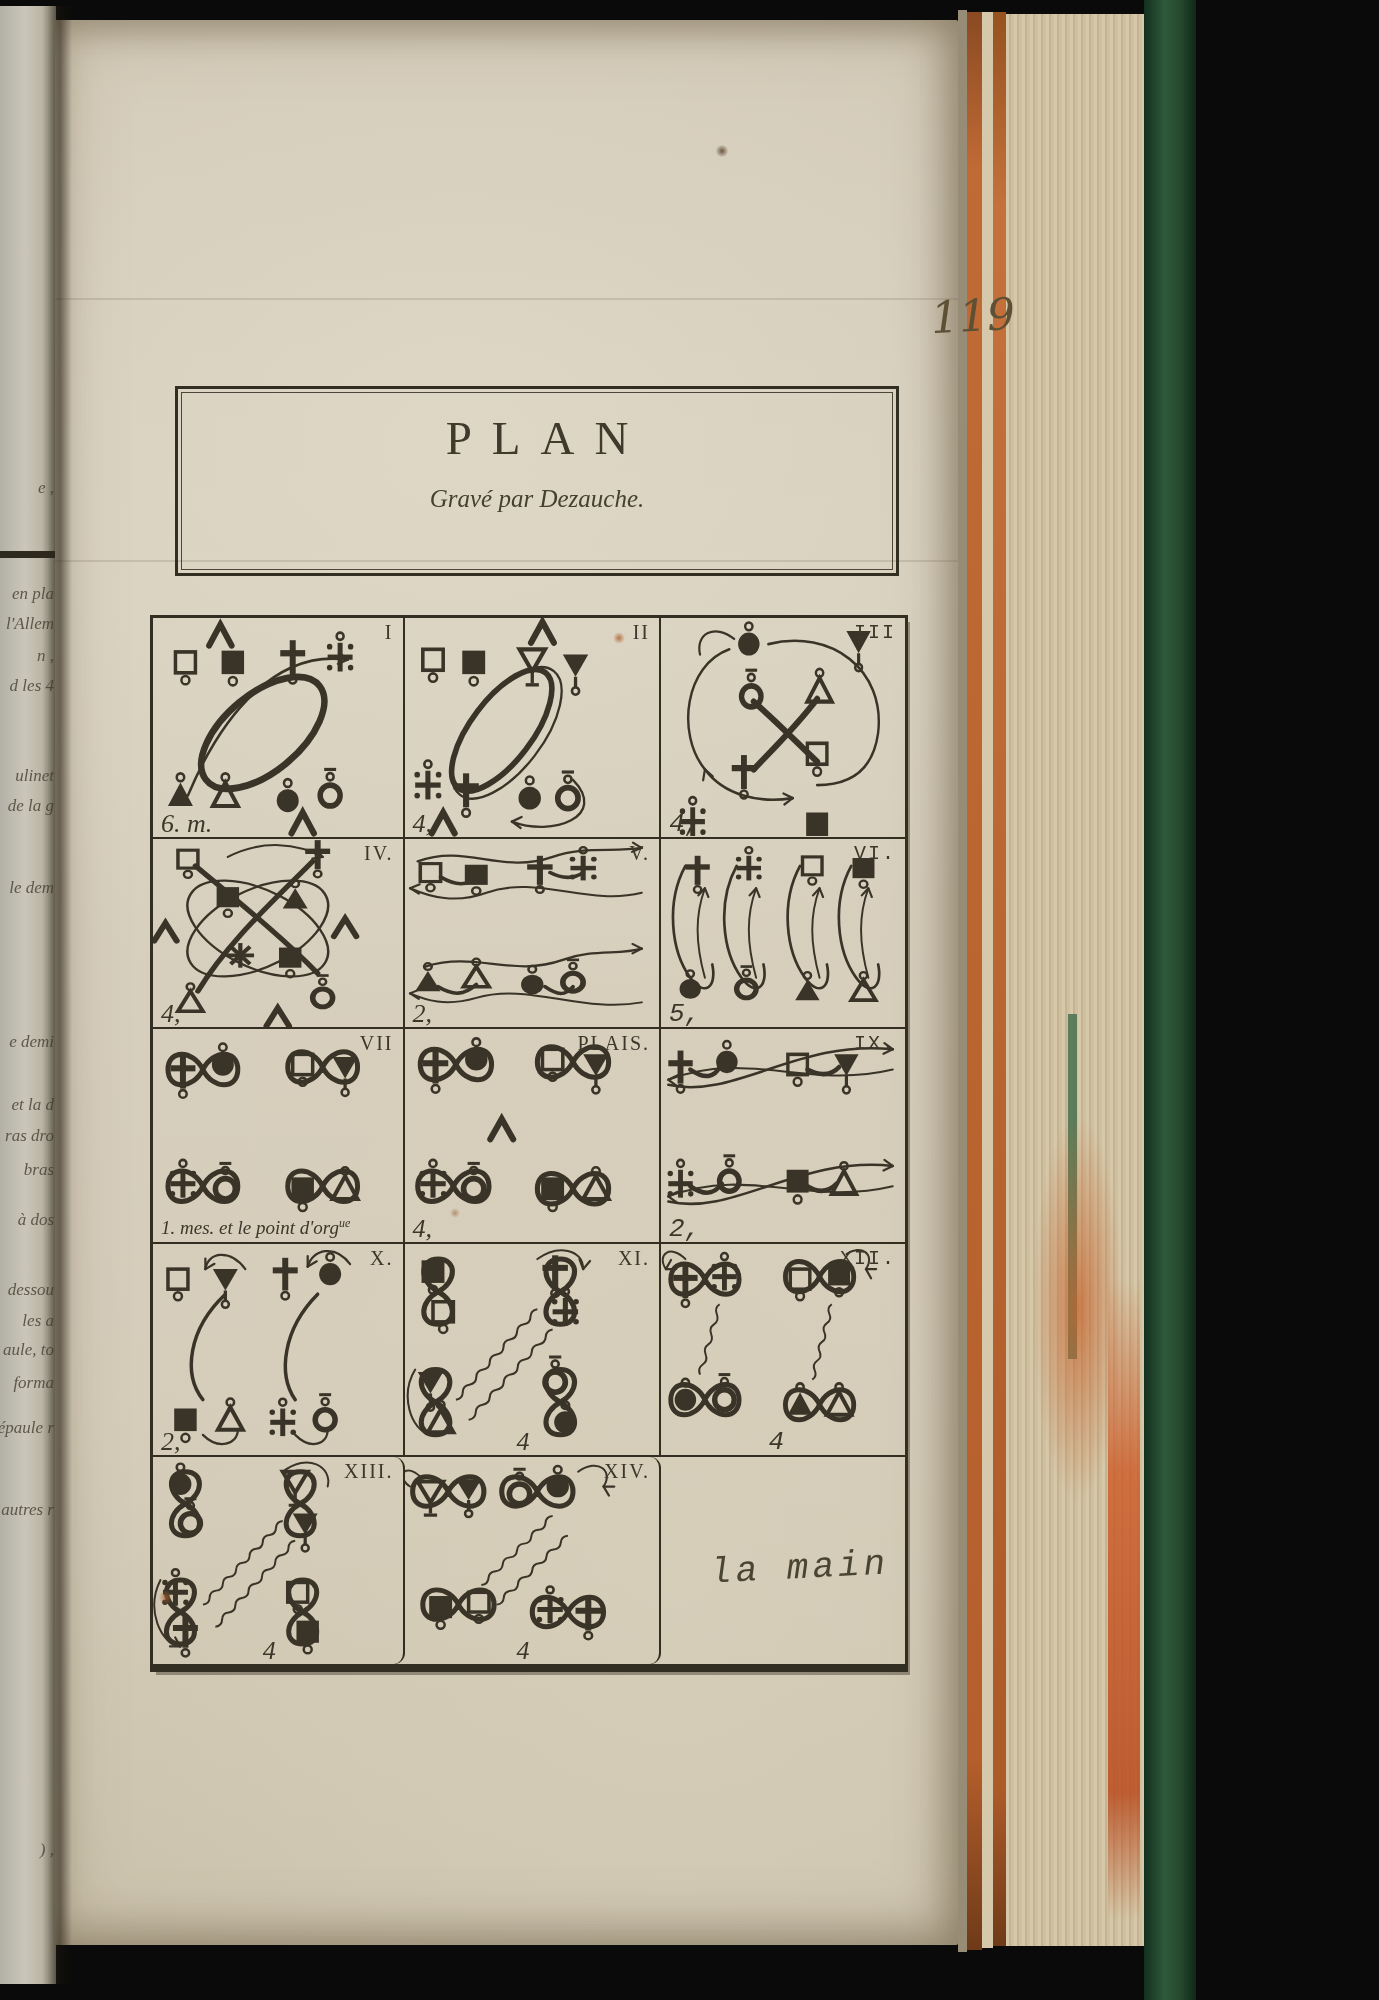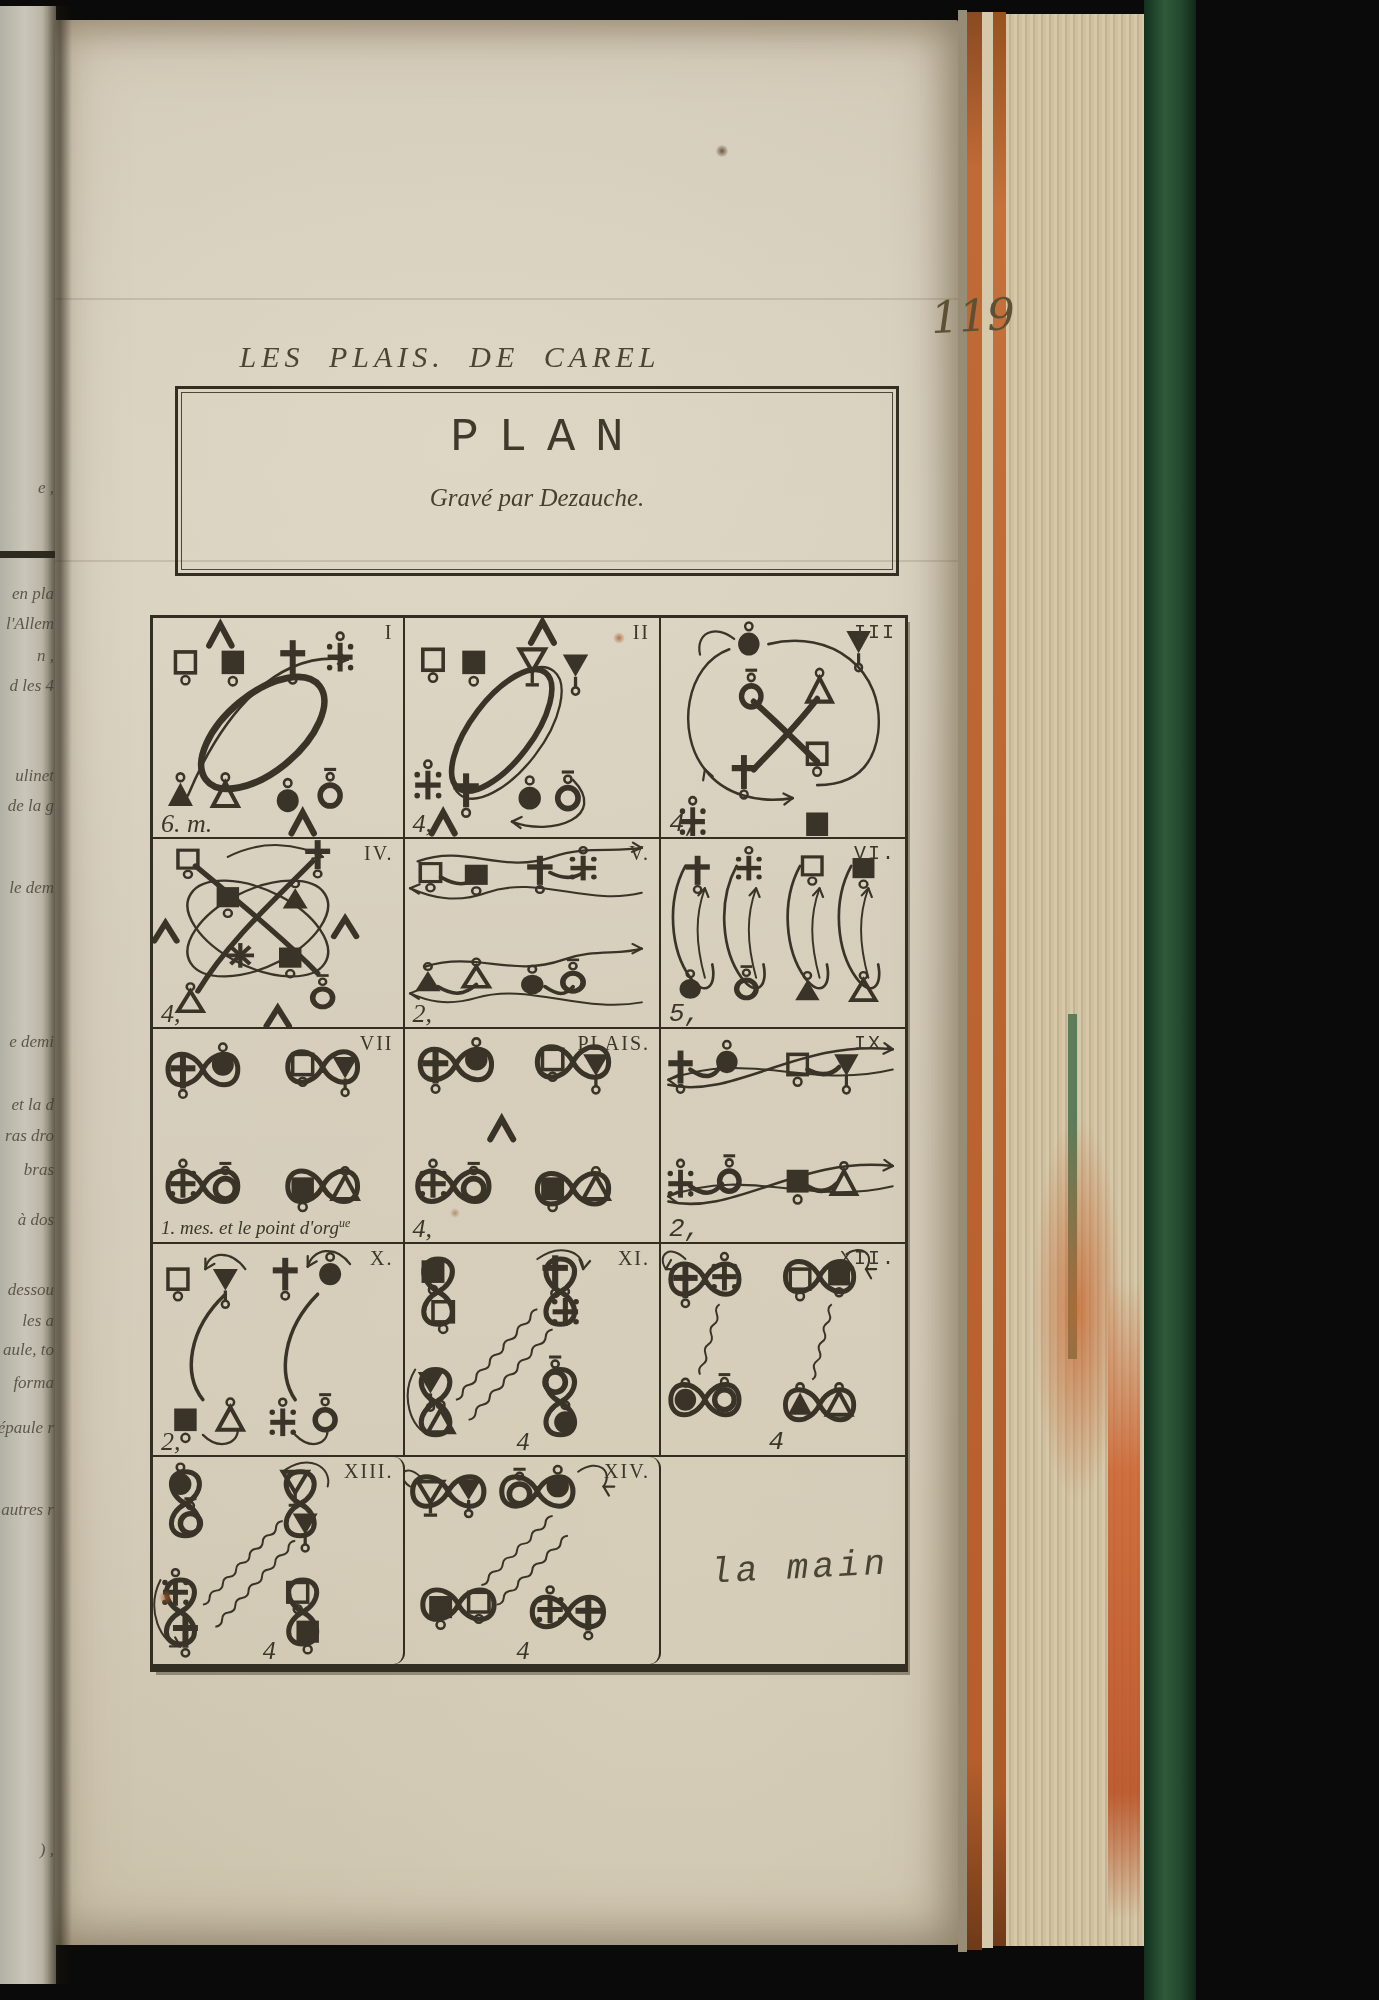--- a/index.html
+++ b/index.html
@@ -30,21 +30,21 @@
 
   .running-title{position:absolute;left:180px;top:320px;width:430px;text-align:center;
                  font-style:italic;font-size:30px;letter-spacing:5px;word-spacing:12px;color:#4c4534;}
   .folio{position:absolute;left:876px;top:270px;font-size:44px;font-style:italic;
          color:var(--hand,#5e5034);transform:rotate(-3deg);font-family:"DejaVu Serif",serif;}
 
   
   .cartouche{position:absolute;left:120px;top:366px;width:724px;height:190px;
              border:3.5px solid #332e22;box-sizing:border-box;}
   .cartouche::after{content:"";position:absolute;inset:3px;border:1.5px solid rgba(51,46,34,.85);pointer-events:none;}
-  .plan{text-align:center;margin-top:22px;font-size:47px;letter-spacing:20px;text-indent:20px;color:#3f3a2c;font-family:Liberation Mono, monospace;}
+  .plan{text-align:center;margin-top:22px;font-size:47px;letter-spacing:20px;text-indent:20px;color:#3f3a2c;}
   .sub{text-align:center;margin-top:10px;font-style:italic;font-size:31px;letter-spacing:1px;color:#45402f;}
   .eng{text-align:center;margin-top:20px;font-style:italic;font-size:25px;color:#45402f;}
 
   
   .grid{position:absolute;left:95px;top:595px;width:758px;height:1057px;box-sizing:border-box;
         display:grid;grid-template-columns:1fr 1.02fr .97fr;
         grid-template-rows:1.06fr .91fr 1.03fr 1.02fr .99fr;
         border:3px solid #332e22;border-bottom-width:8px;
         box-shadow:4px 5px 0 -2px rgba(45,38,26,.4);}
   .cell{position:relative;border-right:2.5px solid #332e22;border-bottom:2.5px solid #332e22;overflow:hidden;}
@@ -105,21 +105,20 @@
         <div class="frag" style="top: 1494px;">autres r</div>
         <div class="frag" style="top: 1834px;">) ,</div>
       </div>
   </div>
   <div class="gutter"></div>
 
   <div class="page">
     <div class="fold" style="top:278px"></div>
     <div class="fold" style="top:540px"></div>
 
-    <div class="running-title">LES PLAIS. DE CAREL</div>
     <div class="folio">119</div>
 
     <div class="cartouche">
       <div class="plan">PLAN</div>
       <div class="eng">Gravé par Dezauche.</div>
     </div>
 
     <div class="grid">
         <div class="cell">
           <svg viewBox="0 0 100 84" preserveAspectRatio="none" class="fig">

